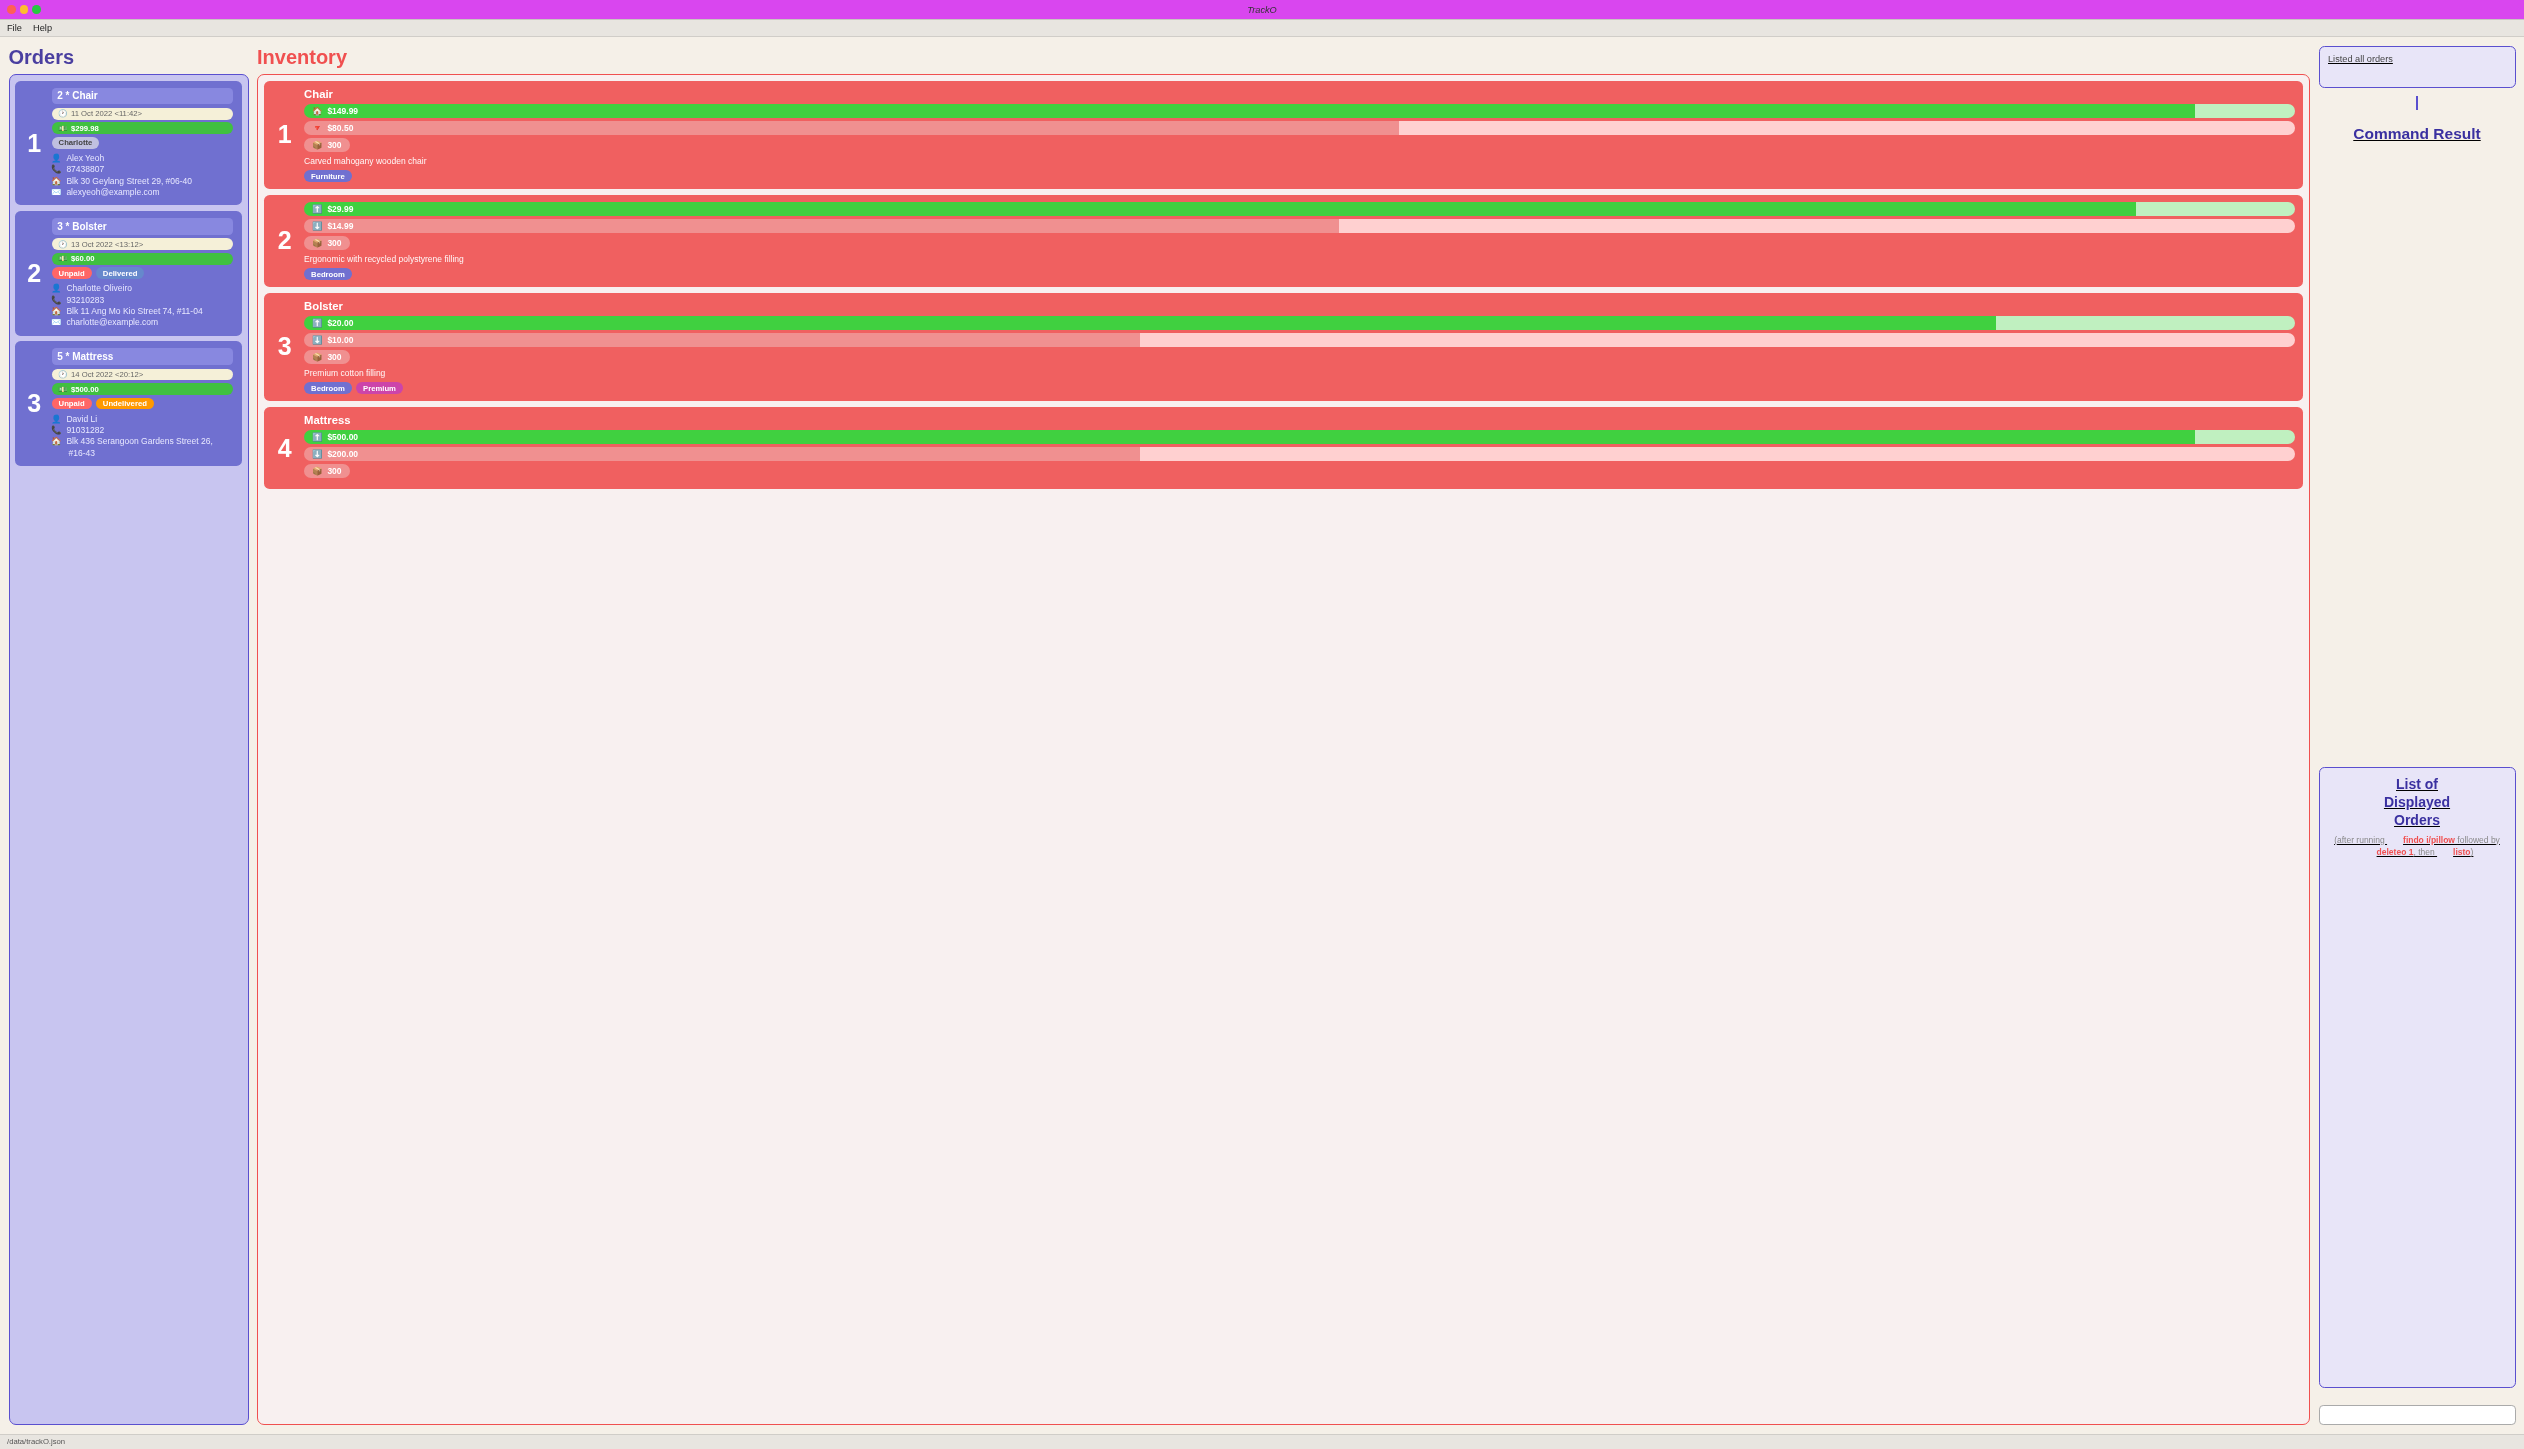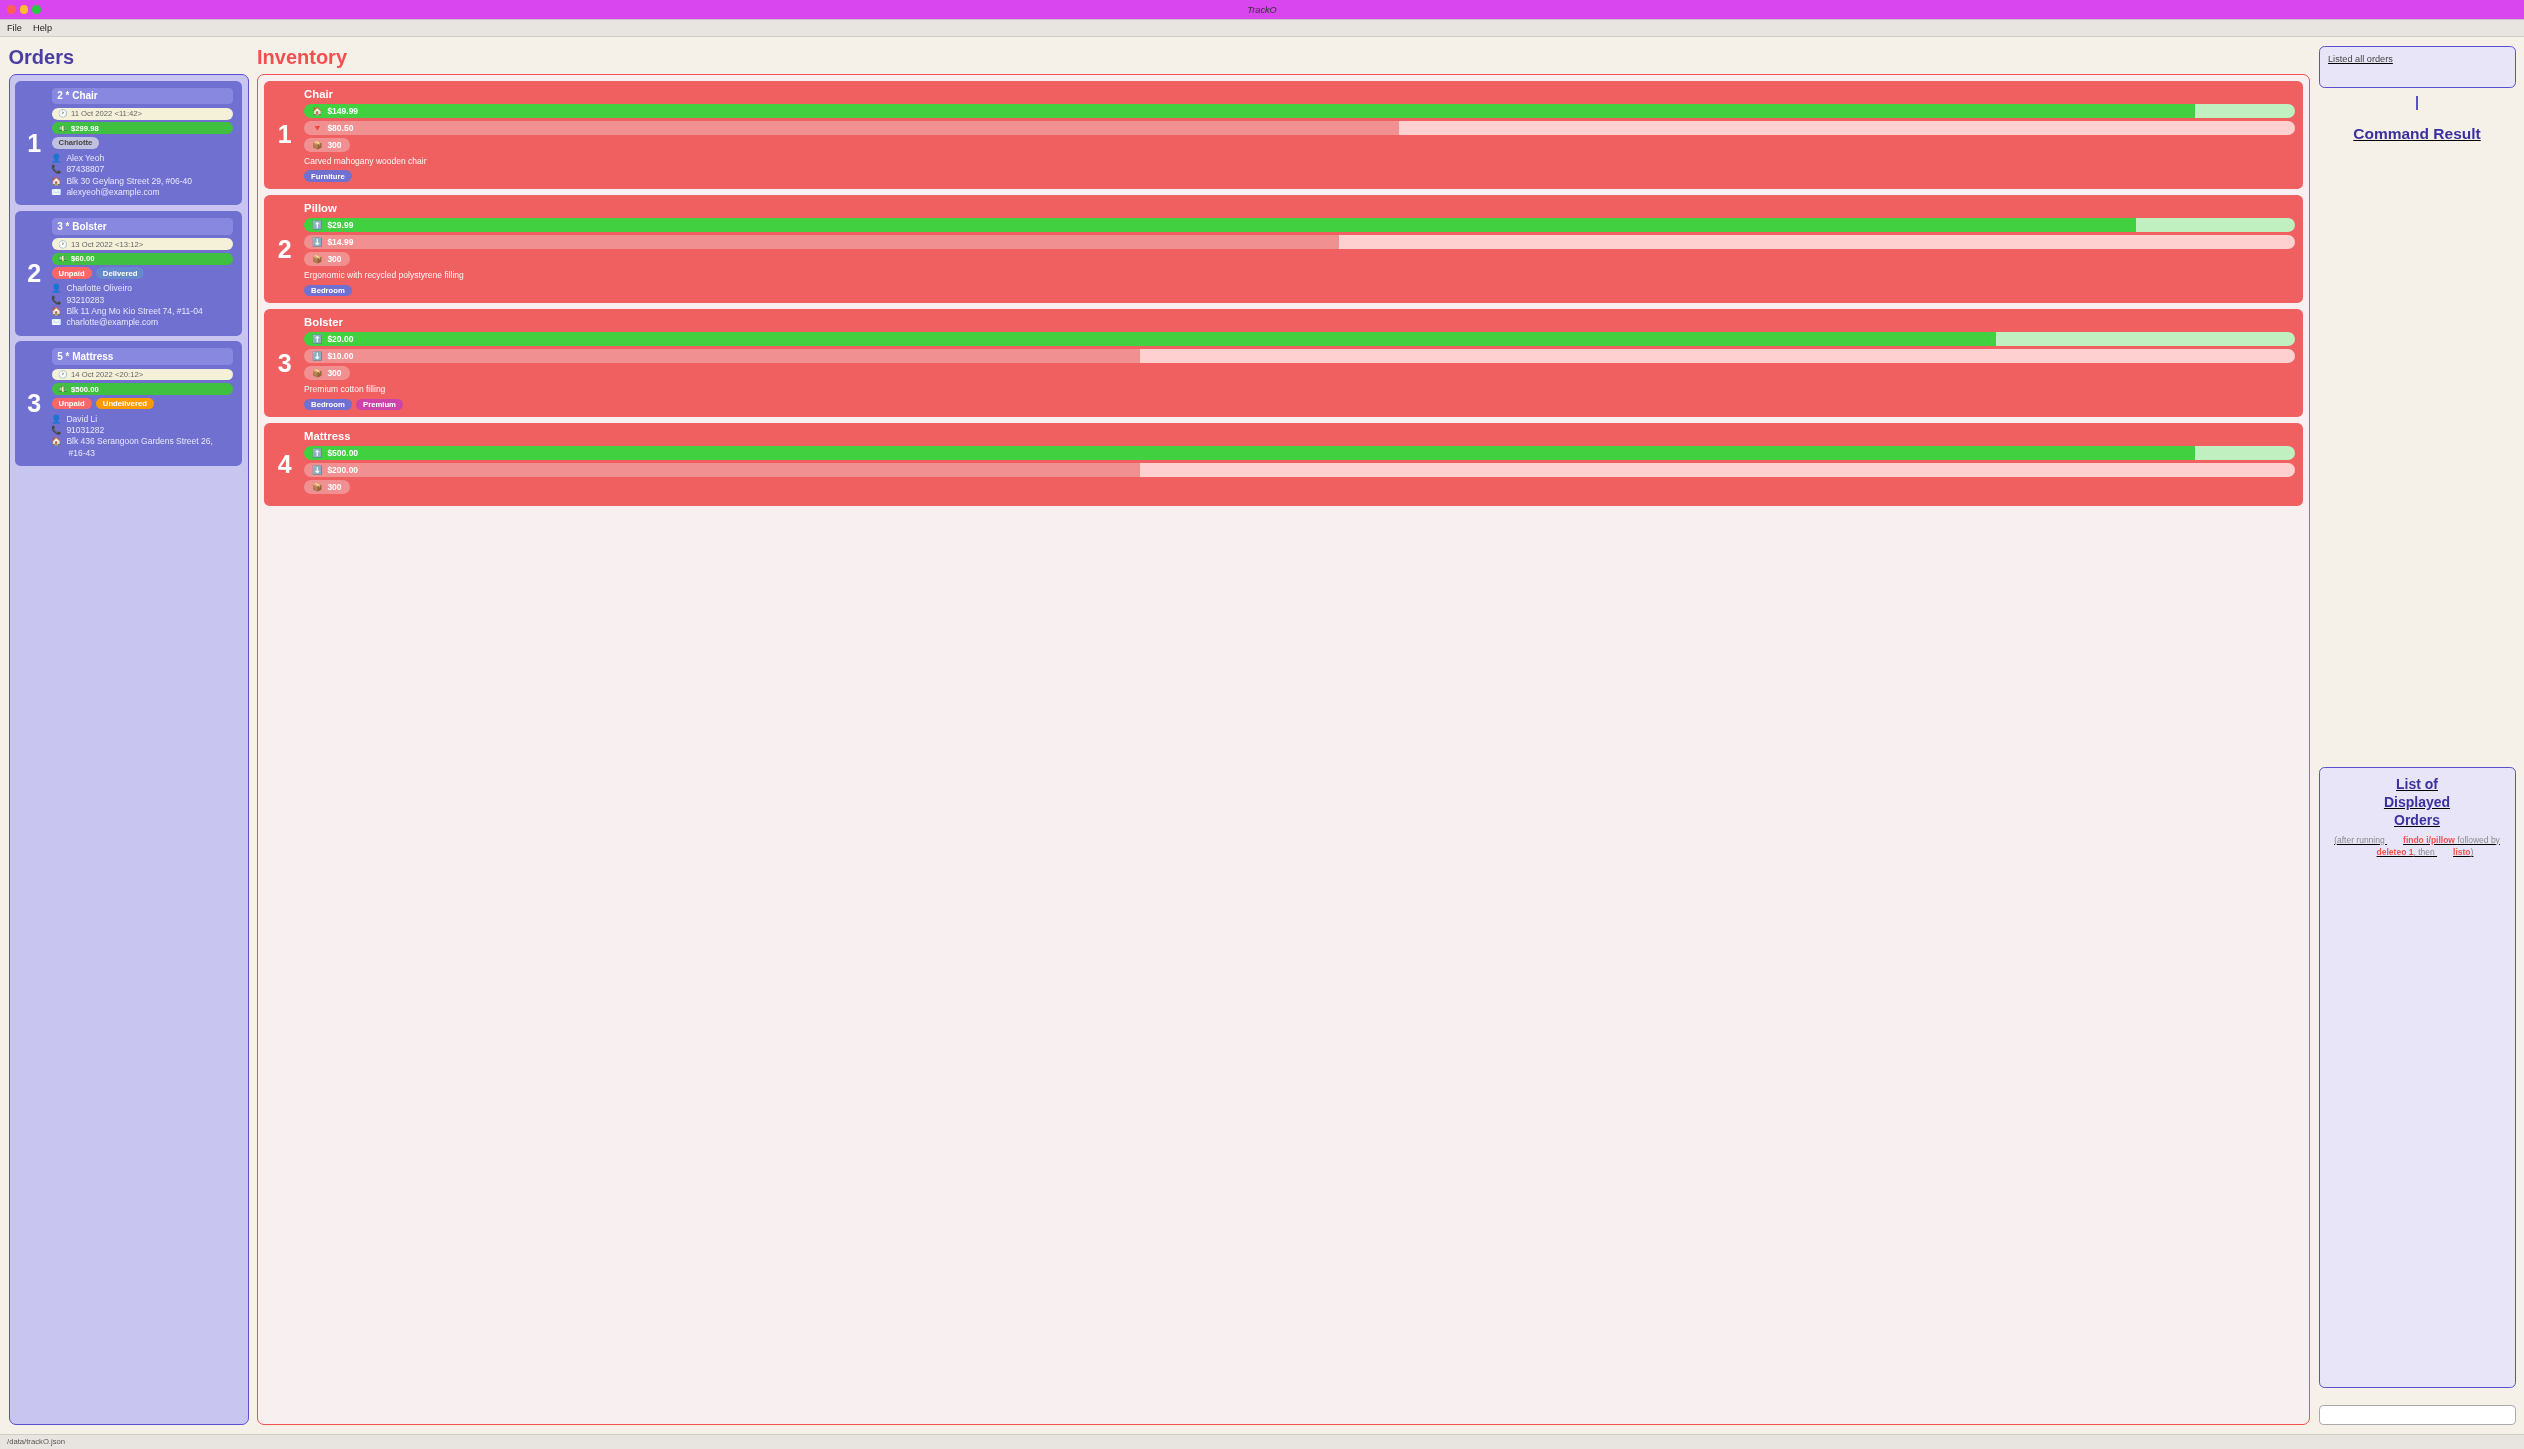--- a/index.html
+++ b/index.html
@@ -488,21 +488,20 @@
           <div class="inv-desc">Carved mahogany wooden chair</div>
           <div class="inv-tags">
             <span class="inv-tag tag-furniture">Furniture</span>
           </div>
         </div>
       </div>
 
       <div class="inv-item">
         <div class="inv-number">2</div>
         <div class="inv-details">
-          <div class="inv-title">Pillow</div>
           <div style="background:linear-gradient(to right,#40d040 92%,#c0f0c0 92%);border-radius:14px;padding:2.1px 8.5px;font-size:8.5px;font-weight:700;display:flex;align-items:center;gap:4.2px;margin-bottom:2.8px;color:white;">
             <span>⬆️</span>
             <span>$29.99</span>
           </div>
           <div style="background:linear-gradient(to right,#f09090 52%,#ffd0d0 52%);border-radius:14px;padding:2.1px 8.5px;font-size:8.5px;font-weight:700;display:flex;align-items:center;gap:4.2px;margin-bottom:2.8px;color:white;">
             <span>⬇️</span>
             <span>$14.99</span>
           </div>
           <div class="inv-stock-bar">
             <span>📦</span>

